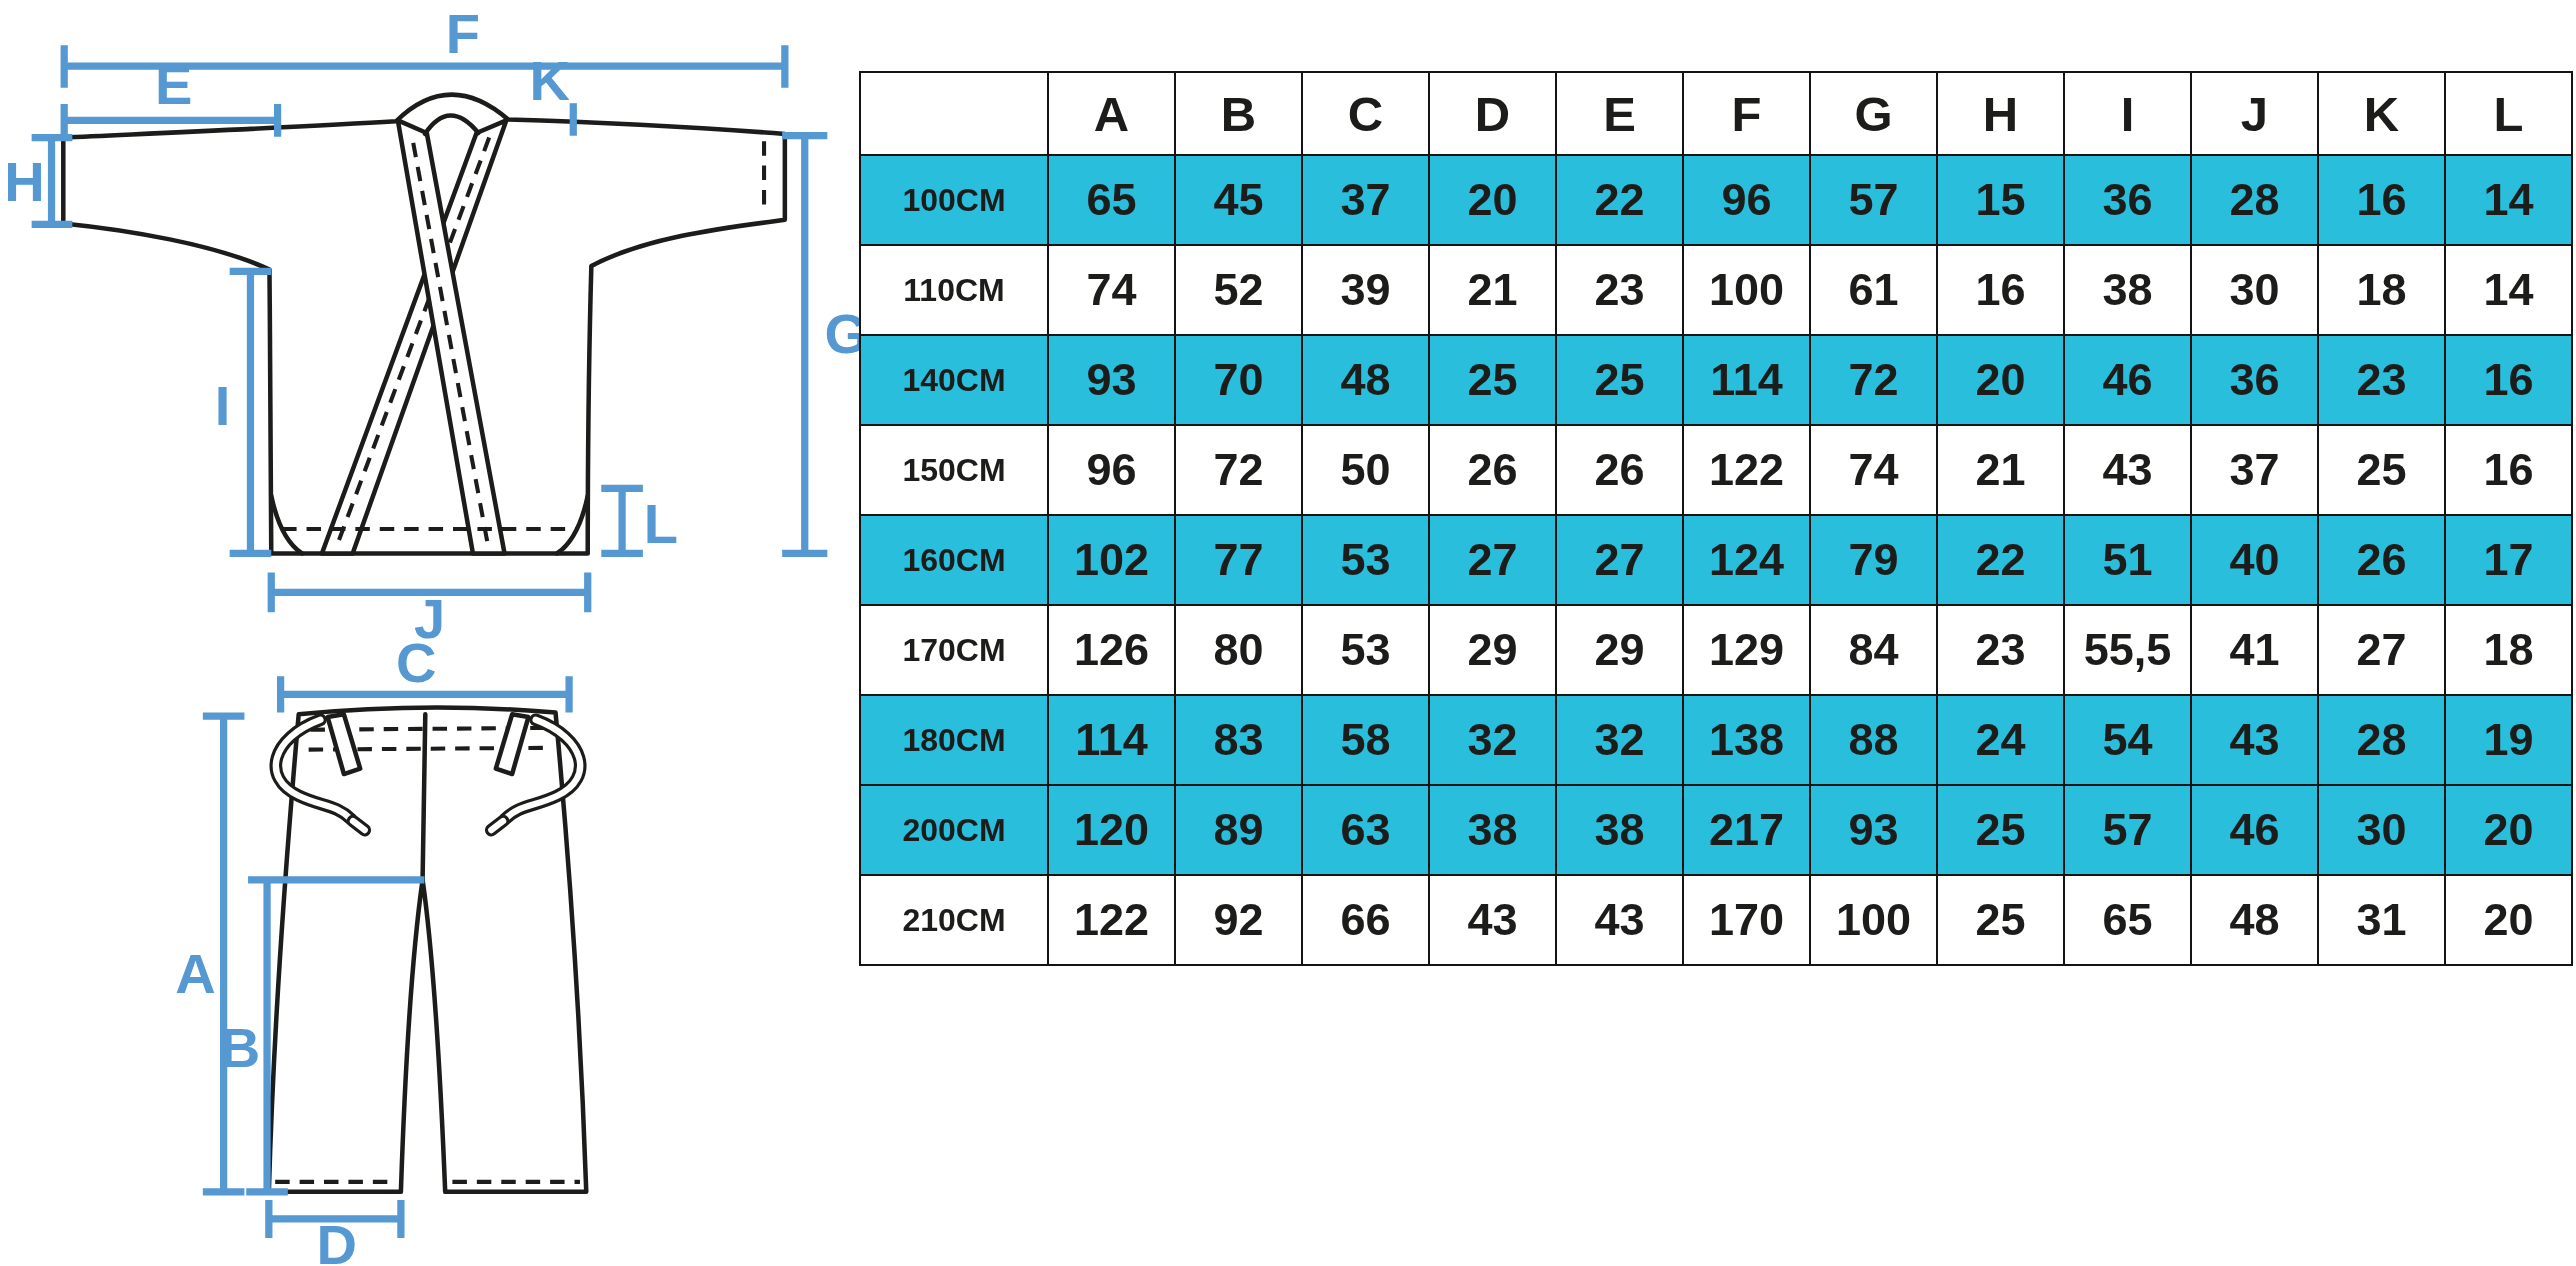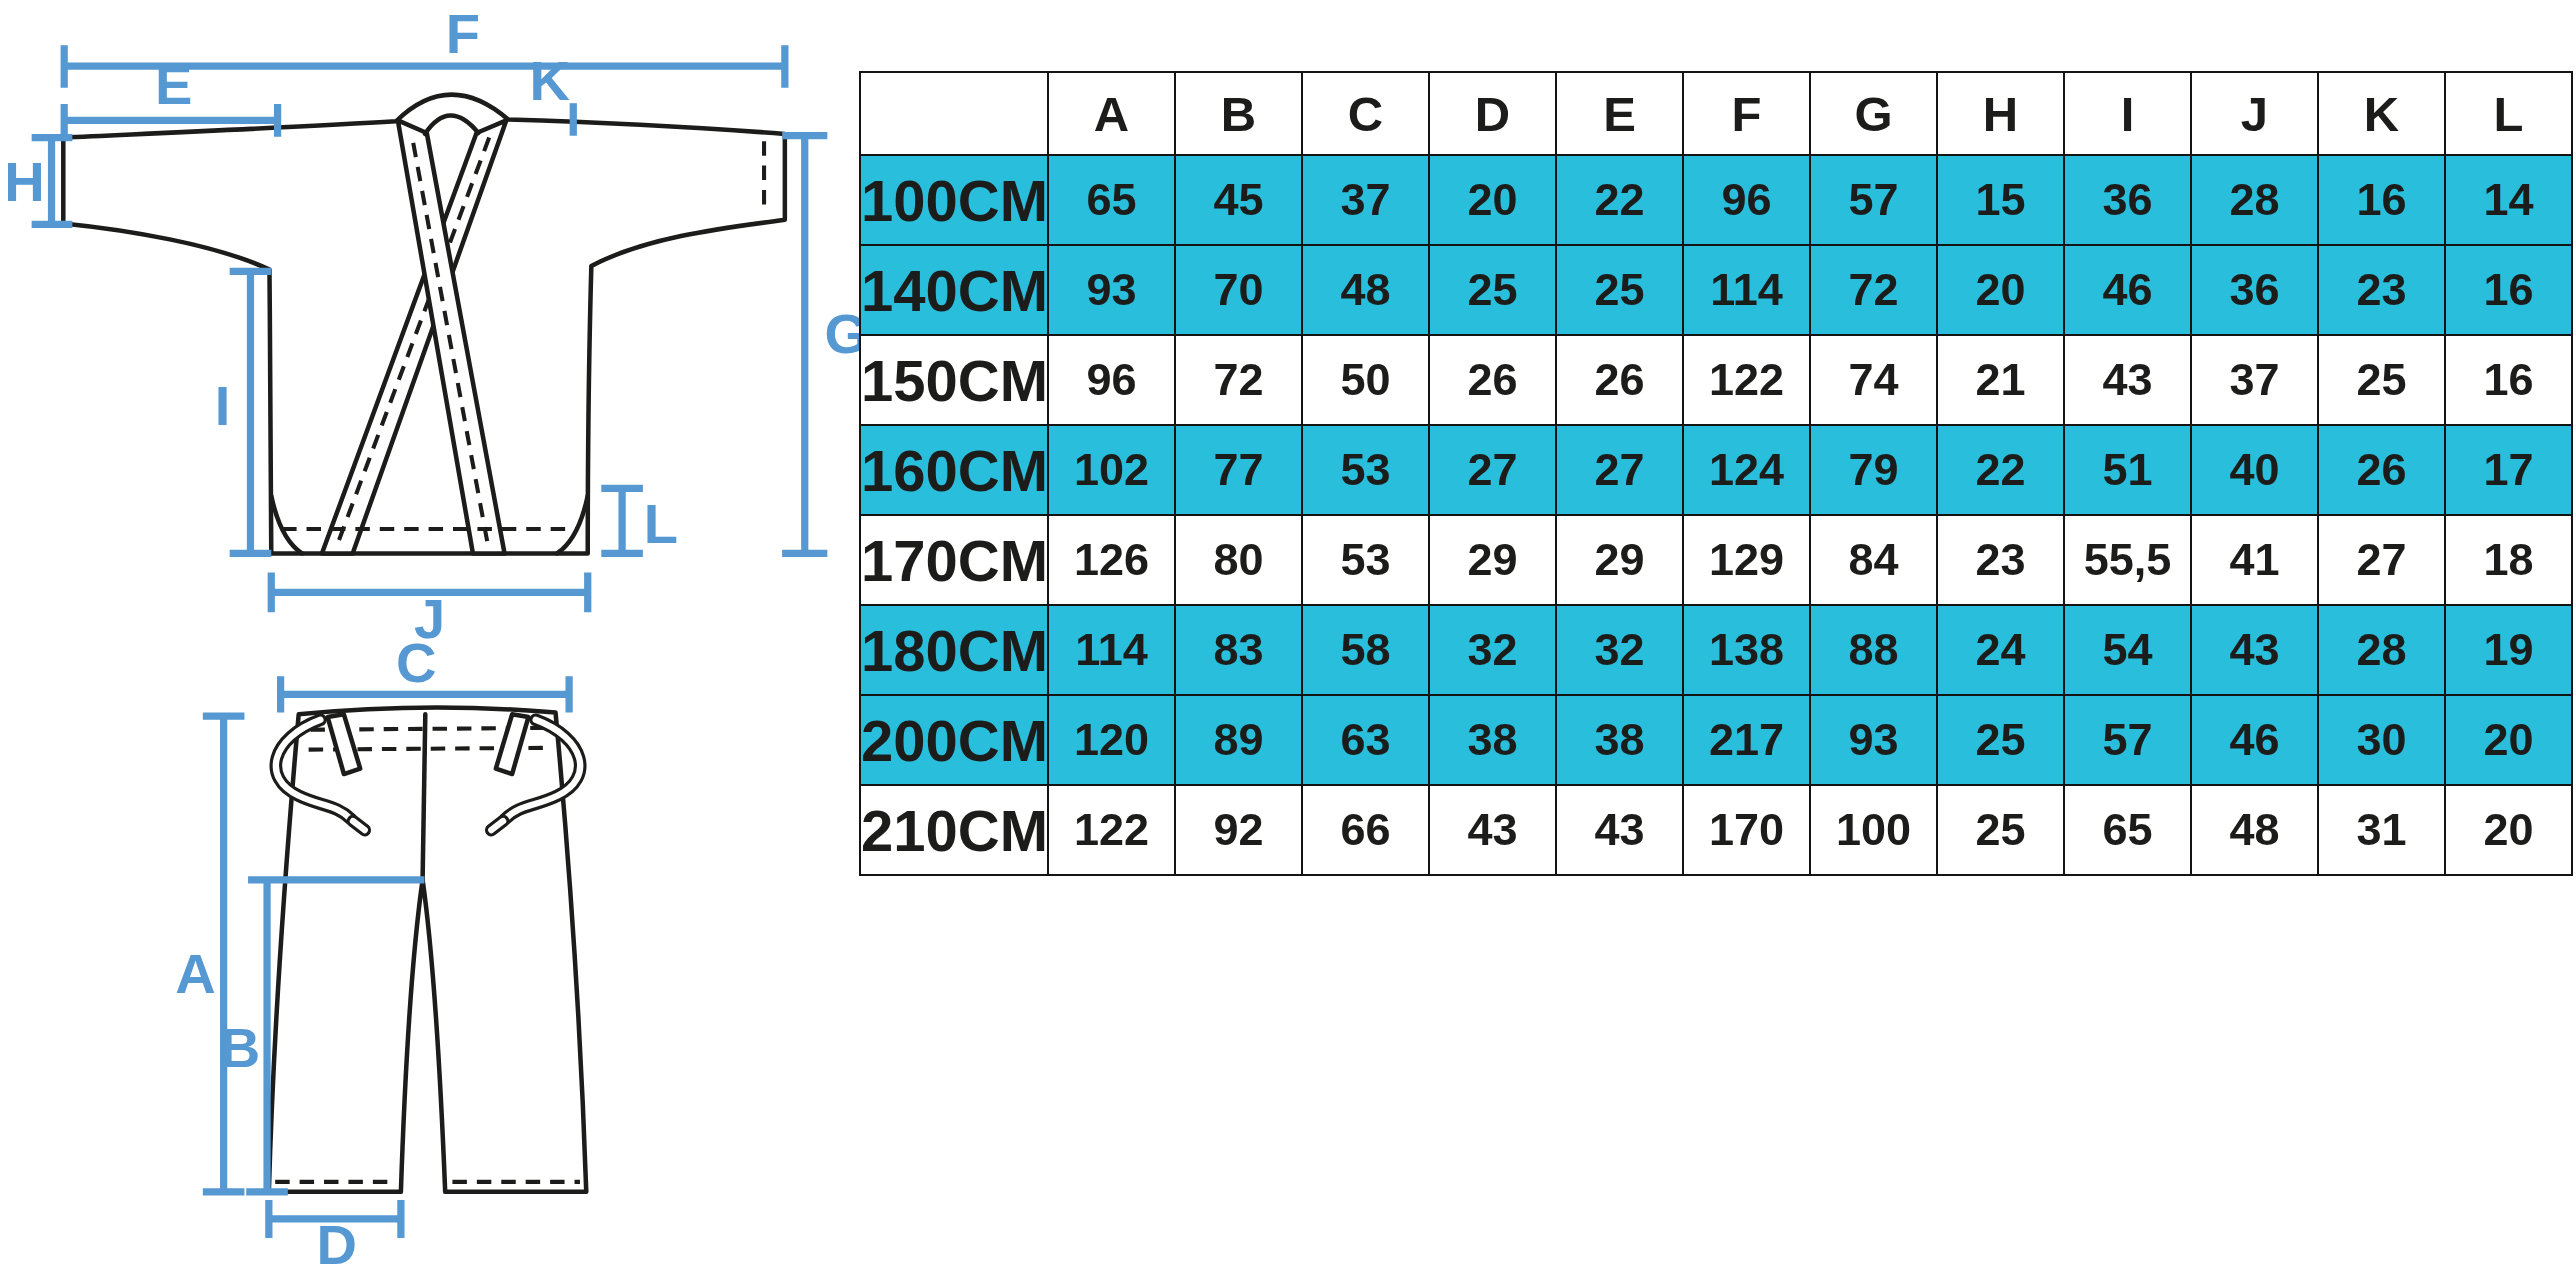--- a/index.html
+++ b/index.html
@@ -44,21 +44,21 @@
     vertical-align:middle;
     background:#fff;
     color:var(--ink);
     font-weight:bold;
     font-size:45px;
     padding:0;
   }
   table.size thead tr{height:83px;}
   table.size tbody tr{height:90px;}
   table.size thead td{font-size:49px;}
-  table.size td.rowlabel{font-size:58px;margin-left:10px;}
+  table.size td.rowlabel{font-size:32px;margin-left:10px;}
   table.size tr.hl td{background:var(--cyan);}
 </style>
 </head>
 <body>
 
 <div id="stage">
 
   <svg class="svg-abs" style="left:0;top:0;" width="859" height="644" viewBox="0 0 950 712">
 
     <path class="garment" d="M70,152
@@ -188,20 +188,35 @@
             <td>20</td>
             <td>22</td>
             <td>96</td>
             <td>57</td>
             <td>15</td>
             <td>36</td>
             <td>28</td>
             <td>16</td>
             <td>14</td>
           </tr>
+          <tr>
+            <td class="rowlabel">110CM</td>
+            <td>74</td>
+            <td>52</td>
+            <td>39</td>
+            <td>21</td>
+            <td>23</td>
+            <td>100</td>
+            <td>61</td>
+            <td>16</td>
+            <td>38</td>
+            <td>30</td>
+            <td>18</td>
+            <td>14</td>
+          </tr>
           <tr class="hl">
             <td class="rowlabel">140CM</td>
             <td>93</td>
             <td>70</td>
             <td>48</td>
             <td>25</td>
             <td>25</td>
             <td>114</td>
             <td>72</td>
             <td>20</td>

